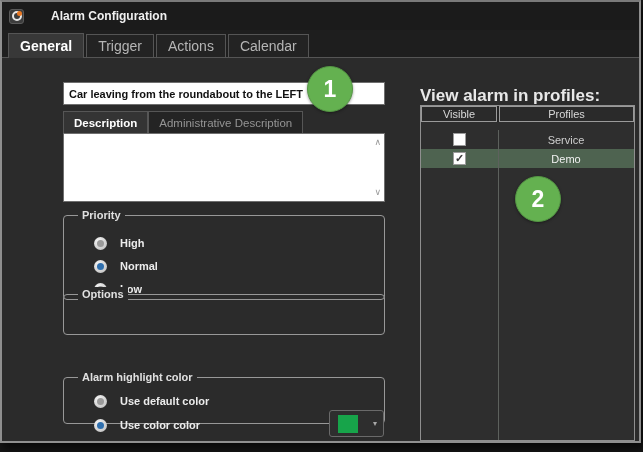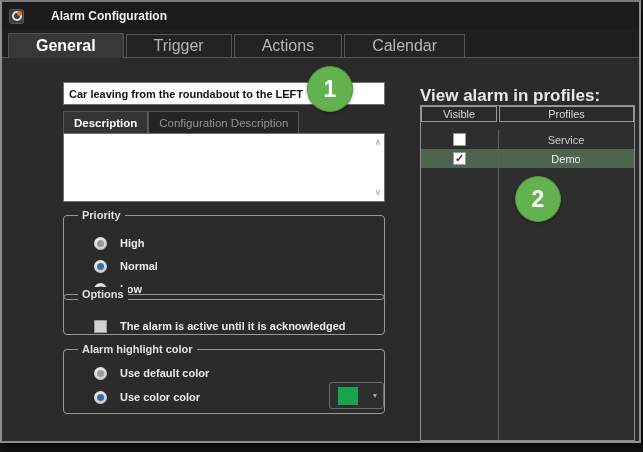--- a/index.html
+++ b/index.html
@@ -18,21 +18,21 @@
   .app-icon { position:relative; width:15px; height:15px; background:#3d3d3d; border:1px solid #5a5a5a; border-radius:3px; }
   .app-icon::before { content:""; position:absolute; left:2px; bottom:2px; width:6px; height:6px;
                       border:2px solid #e8e8e8; border-radius:50%; }
   .app-icon::after { content:""; position:absolute; right:1px; top:1px; width:5px; height:5px;
                      background:#e87722; border-radius:50%; }
   .title-text { margin-left:7px; font-size:12px; font-weight:bold; color:#f0f0f0; }
 
   
   .tabstrip { position:absolute; left:0; top:28px; width:637px; height:28px; background:#1e1e1e;
               border-bottom:1px solid #555; display:flex; align-items:flex-end; padding-left:6px; }
-  .tab { height:23px; padding:0 27px; display:flex; align-items:center; font-size:16px; color:#b5b5b5;
+  .tab { height:23px; padding:0 11px; display:flex; align-items:center; font-size:14px; color:#b5b5b5;
          background:#232323; border:1px solid #555; border-bottom:none; margin-right:2px; cursor:default; }
   .tab.active { background:#383838; color:#fff; font-weight:bold; height:25px; margin-bottom:-1px; z-index:2; }
 
   
   .name-input { position:absolute; left:61px; top:80px; width:322px; height:23px;
                 background:#fff; border:1px solid #6f6f6f; color:#111; font-size:11px; font-weight:600;
                 padding:0 5px; font-family:"Liberation Sans", sans-serif; }
 
   .desc-tabs { position:absolute; left:61px; top:109px; height:38px; display:flex; }
   .desc-tab { height:22px; padding:0 10px; display:flex; align-items:center; font-size:11.5px;
@@ -42,21 +42,21 @@
   .desc-area { position:absolute; left:61px; top:131px; width:322px; height:69px;
                background:#fff; border:1px solid #6f6f6f; }
   .scroll-arrow { position:absolute; right:3px; color:#9a9a9a; font-size:9px; line-height:9px; }
   .scroll-arrow.up { top:4px; } .scroll-arrow.down { bottom:4px; }
 
   .groupbox { position:absolute; left:61px; width:322px; border:1px solid #989898; border-radius:4px; }
   .groupbox .legend { position:absolute; top:-8px; left:14px; background:#2b2b2b; padding:0 4px;
                       font-size:11px; font-weight:600; color:#e0e0e0; line-height:15px; }
   #priority-group { top:213px; height:85px; }
   #options-group  { top:292px; height:41px; }
-  #highlight-group{ top:347px; height:65px; }
+  #highlight-group{ top:375px; height:47px; }
 
   .field-row { position:absolute; left:30px; height:20px; display:flex; align-items:center; }
   .field-label { margin-left:13px; font-size:11px; font-weight:bold; color:#ececec; white-space:nowrap; }
 
   .radio { position:relative; width:13px; height:13px; border-radius:50%;
            background:radial-gradient(circle at 35% 30%, #f5f5f5, #b9b9b9); flex:0 0 auto; }
   .radio::after { content:""; position:absolute; inset:3px; border-radius:50%; background:#9a9a9a; }
   .radio.selected::after { background:#2f6fae; }
 
   .checkbox { width:13px; height:13px; background:#d2d2d2; border:1px solid #9b9b9b; flex:0 0 auto;
@@ -111,21 +111,21 @@
       <div class="tab active">General</div>
       <div class="tab">Trigger</div>
       <div class="tab">Actions</div>
       <div class="tab">Calendar</div>
     </div>
 
     <input class="name-input" type="text" value="Car leaving from the roundabout to the LEFT" style="">
 
     <div class="desc-tabs">
       <div class="desc-tab active">Description</div>
-      <div class="desc-tab">Configuration Description</div>
+      <div class="desc-tab">Administrative Description</div>
     </div>
     <div class="desc-area">
       <span class="scroll-arrow up">∧</span>
       <span class="scroll-arrow down">∨</span>
     </div>
 
     <div class="groupbox" id="priority-group">
       <span class="legend">Priority</span>
       <div class="field-row" style="top:17px;">
         <span class="radio"></span>
@@ -136,24 +136,20 @@
         <span class="field-label">Normal</span>
       </div>
       <div class="field-row" style="top:63px;">
         <span class="radio"></span>
         <span class="field-label">Low</span>
       </div>
     </div>
 
     <div class="groupbox" id="options-group">
       <span class="legend">Options</span>
-      <div class="field-row" style="top:21px;">
-        <span class="checkbox"></span>
-        <span class="field-label">The alarm is active until it is acknowledged</span>
-      </div>
     </div>
 
     <div class="groupbox" id="highlight-group">
       <span class="legend">Alarm highlight color</span>
       <div class="field-row" style="top:13px;">
         <span class="radio"></span>
         <span class="field-label">Use default color</span>
       </div>
       <div class="field-row" style="top:37px;">
         <span class="radio selected"></span>

